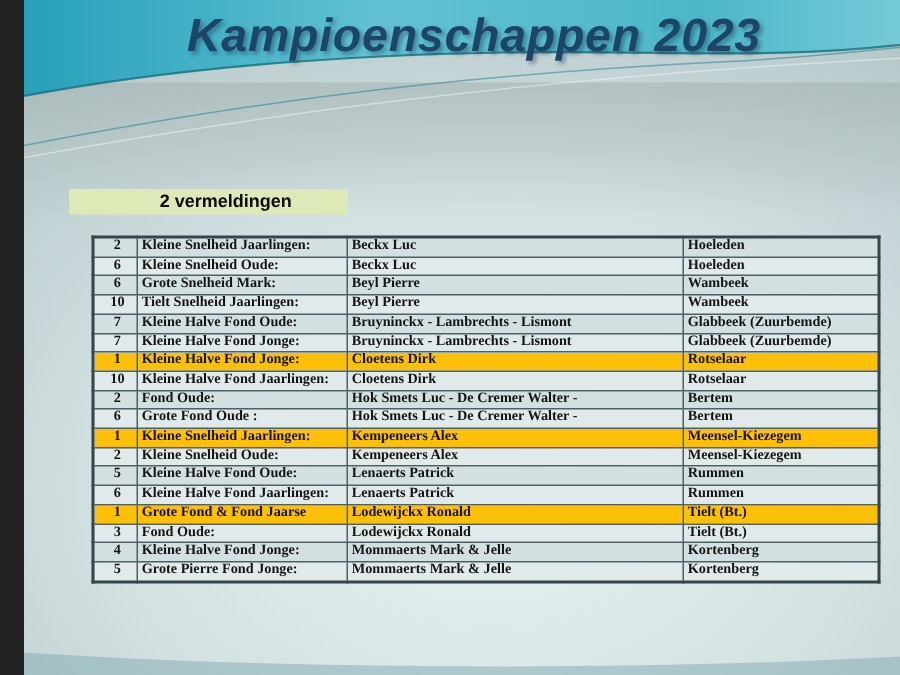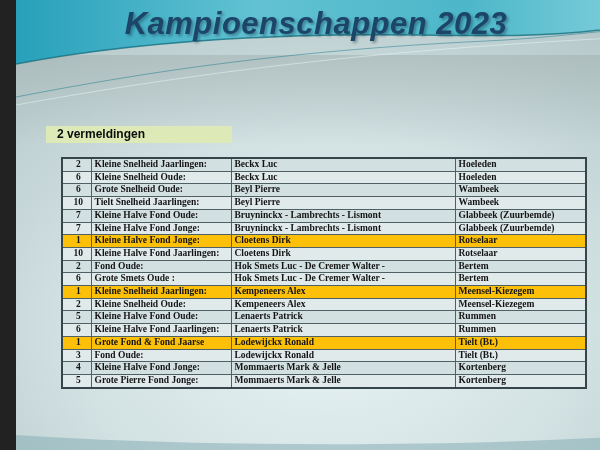--- a/index.html
+++ b/index.html
@@ -5,21 +5,21 @@
   html,body{margin:0;padding:0;background:#222;}
   .slide{position:relative;width:600px;height:450px;overflow:hidden;
          font-family:"Liberation Sans",sans-serif;margin-left:16px;}
   .bg{position:absolute;left:0;top:0;width:600px;height:450px;}
   .title{position:absolute;left:0;top:5px;width:600px;text-align:center;
          color:#1c4568;font-style:italic;font-weight:bold;font-size:31px;
          line-height:38px;letter-spacing:0.5px;
          text-shadow:2px 2px 3px rgba(15,40,60,0.40);}
   .note{position:absolute;left:30px;top:126px;width:186px;height:17px;
         background:#dde9b7;color:#0c0c0c;font-weight:bold;font-size:12px;
-        line-height:17px;padding-left:11px;box-sizing:border-box;}
+        line-height:17px;padding-left:23px;box-sizing:border-box;text-align:center;}
   table.results{position:absolute;left:45px;top:157px;width:524px;
         border-collapse:collapse;table-layout:fixed;
         border:2px solid #36454a;}
   table.results td{border:1px solid #4e6063;height:11.7px;padding:0 0 0 3px;
         font-family:"Liberation Serif",serif;font-weight:bold;font-size:9.5px;
         line-height:11.7px;color:#141414;white-space:nowrap;overflow:hidden;}
   td.rank{text-align:center;padding:0;}
   tr.even td{background:#d3e0e2;}
   tr.odd td{background:#e1eaeb;}
   tr.hl td{background:#fdc008;}
@@ -78,21 +78,21 @@
       <td class="place">Hoeleden</td>
     </tr>
         <tr class="odd">
       <td class="rank">6</td>
       <td class="cat">Kleine Snelheid Oude:</td>
       <td class="name">Beckx Luc</td>
       <td class="place">Hoeleden</td>
     </tr>
         <tr class="even">
       <td class="rank">6</td>
-      <td class="cat">Grote Snelheid Oude:</td>
+      <td class="cat">Grote Snelheid Mark:</td>
       <td class="name">Beyl Pierre</td>
       <td class="place">Wambeek</td>
     </tr>
         <tr class="odd">
       <td class="rank">10</td>
       <td class="cat">Tielt Snelheid Jaarlingen:</td>
       <td class="name">Beyl Pierre</td>
       <td class="place">Wambeek</td>
     </tr>
         <tr class="even">
@@ -120,21 +120,21 @@
       <td class="place">Rotselaar</td>
     </tr>
         <tr class="even">
       <td class="rank">2</td>
       <td class="cat">Fond Oude:</td>
       <td class="name">Hok Smets Luc - De Cremer Walter -</td>
       <td class="place">Bertem</td>
     </tr>
         <tr class="odd">
       <td class="rank">6</td>
-      <td class="cat">Grote Smets Oude :</td>
+      <td class="cat">Grote Fond Oude :</td>
       <td class="name">Hok Smets Luc - De Cremer Walter -</td>
       <td class="place">Bertem</td>
     </tr>
         <tr class="hl">
       <td class="rank">1</td>
       <td class="cat">Kleine Snelheid Jaarlingen:</td>
       <td class="name">Kempeneers Alex</td>
       <td class="place">Meensel-Kiezegem</td>
     </tr>
         <tr class="odd">

